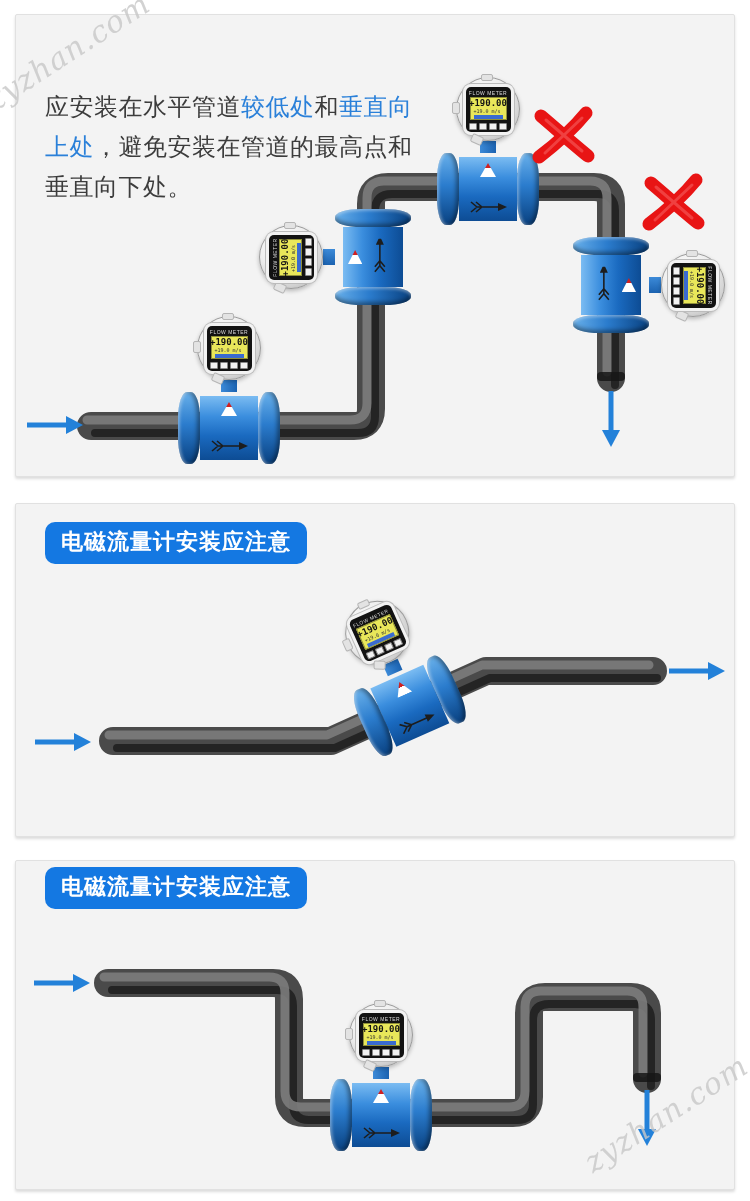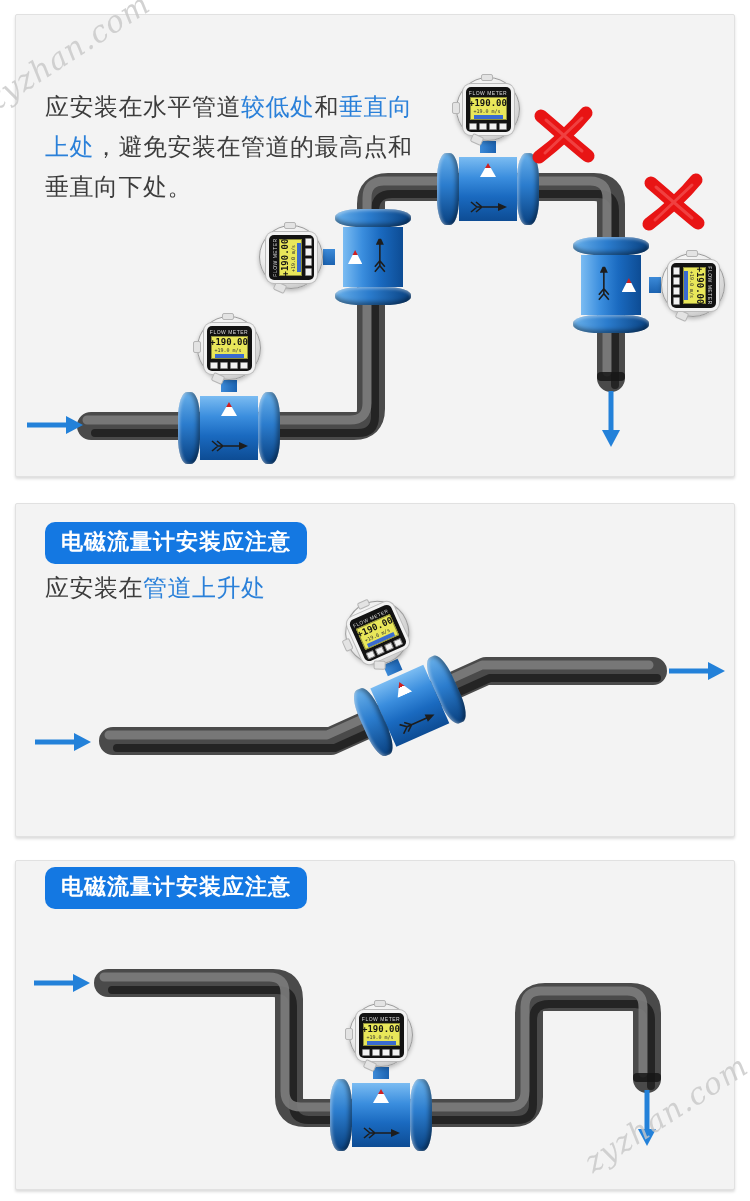--- a/index.html
+++ b/index.html
@@ -259,21 +259,20 @@
   </section>
 
   <section class="panel" id="panel2">
     <svg class="pipes" width="720" height="334">
       <path d="M 97 237 H 315 L 470 167 H 637" fill="none" stroke="#4a4a4a" stroke-width="28" stroke-linecap="round" stroke-linejoin="round"></path>
       <path d="M 97 237 H 315 L 470 167 H 637" fill="none" stroke="#242424" stroke-width="8" stroke-linecap="round" stroke-linejoin="round" transform="translate(4,7)"></path>
       <path d="M 97 237 H 315 L 470 167 H 637" fill="none" stroke="#7c7c7c" stroke-width="9" stroke-linecap="round" stroke-linejoin="round" transform="translate(-4,-6)" opacity=".9"></path>
     </svg>
 
     <div class="badge" style="left:29px;top:18px;">电磁流量计安装应注意</div>
-    <div class="subtitle" style="left:29px;top:68px;"><span class="seg-dark">应安装在</span><span class="seg-blue">管道上升处</span></div>
 
     <div class="meter upright" style="left:342px;top:90px;transform:rotate(-24deg);transform-origin:51px 110px;">
       <div class="m-head">
         <div class="m-tab t"></div>
         <div class="m-tab l"></div>
         <div class="m-tab b"></div>
         <div class="m-face">
           <div class="m-brand">FLOW METER</div>
           <div class="m-lcd">
             <div class="m-lcd1">+190.00</div>

